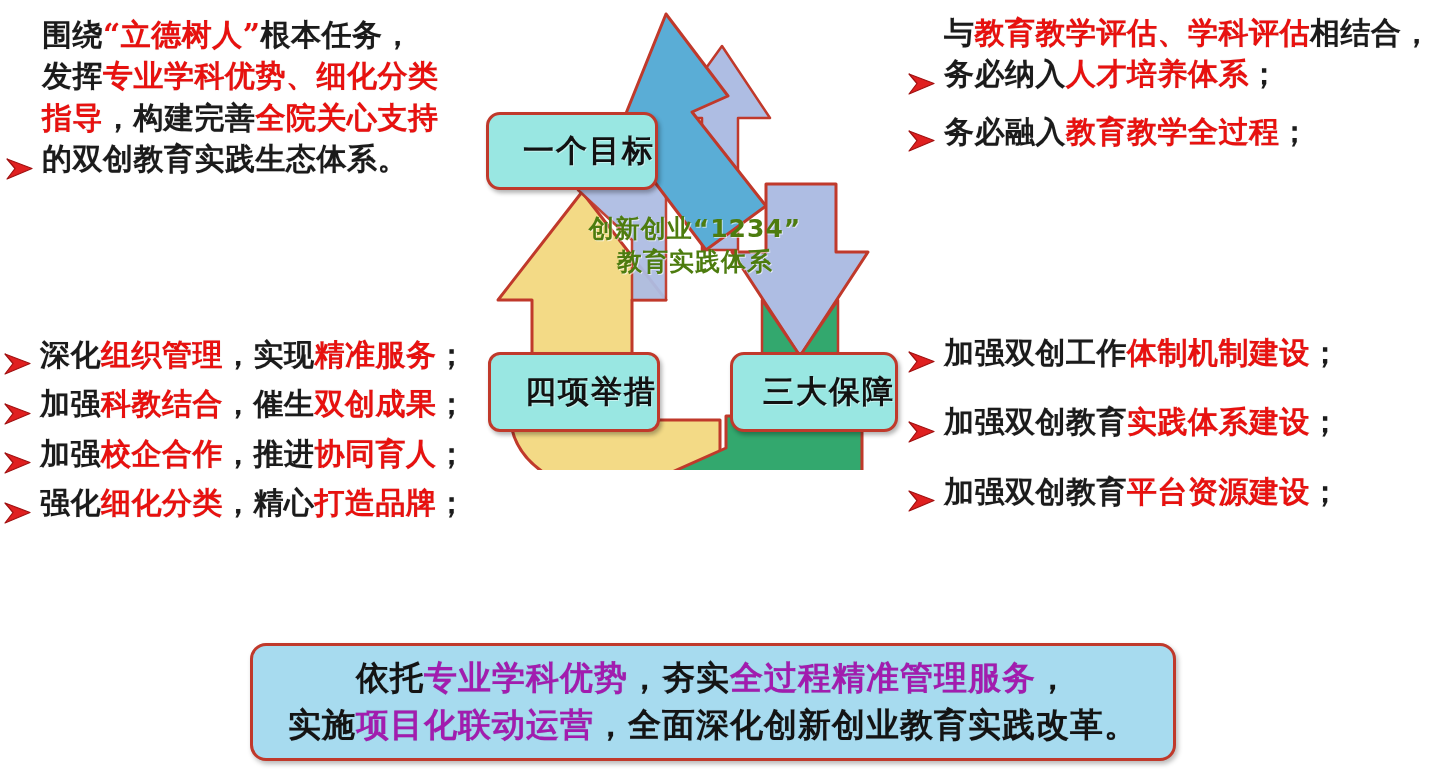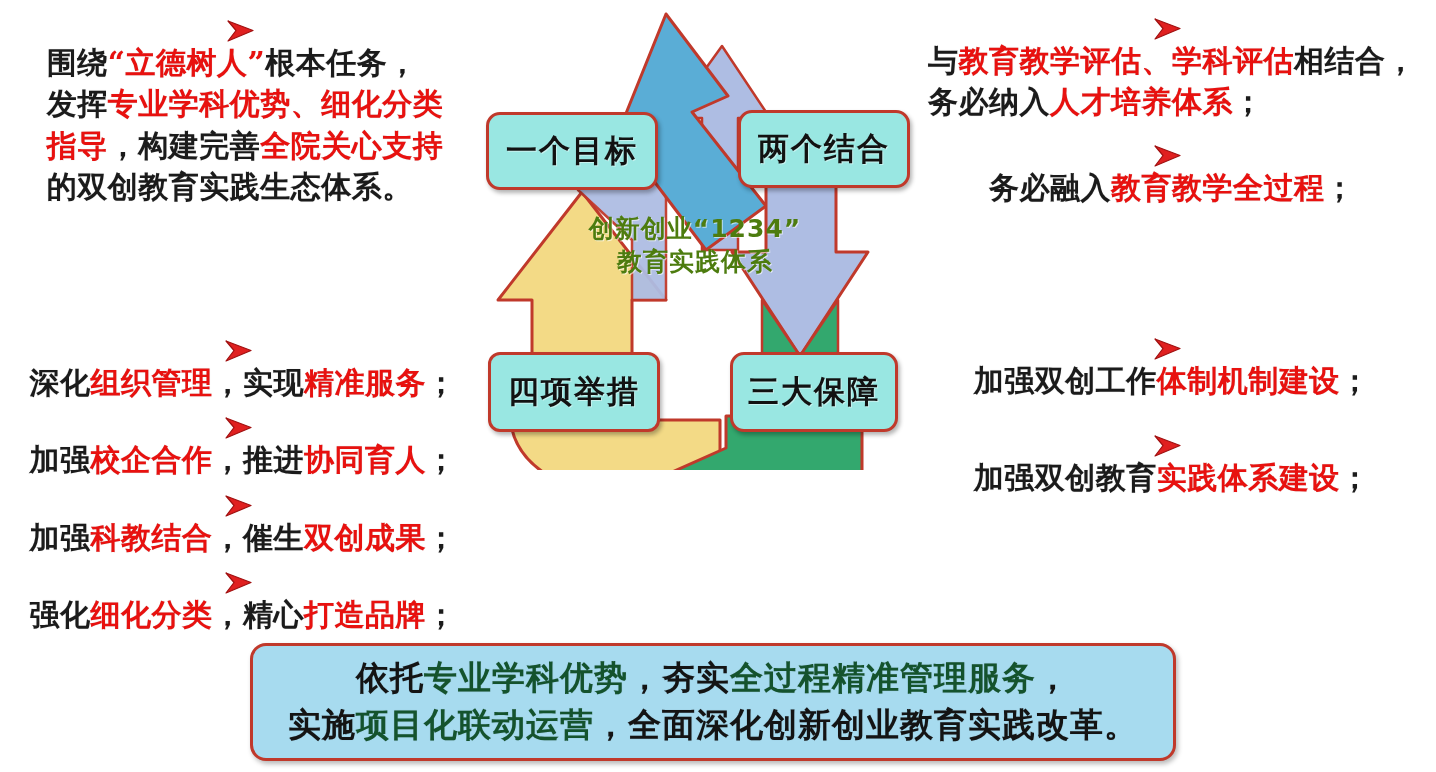--- a/index.html
+++ b/index.html
@@ -14,22 +14,21 @@
     overflow: hidden;
     font-family: "DejaVu Serif", "Liberation Serif", serif;
     color: #1a1a1a;
   }
 
   
   .bullet-block { position: absolute; }
 
   .bullet-row {
     display: flex;
-    align-items: center;
-    flex-direction: column;
+    align-items: flex-end;
   }
 
   .bullet-marker {
     flex: 0 0 auto;
     width: 30px;
     margin-right: 6px;
     padding-top: 6px;
     line-height: 1;
   }
   .bullet-marker svg { display: block; }
@@ -68,21 +67,21 @@
   #cycle svg { display: block; }
 
   .node-box {
     position: absolute;
     background: #99e7e2;
     border: 3px solid #c0392b;
     border-radius: 14px;
     box-shadow: 2px 3px 4px rgba(0,0,0,0.30);
     display: flex;
     align-items: center;
-    justify-content: center;
+    justify-content: flex-end;
     font-family: "DejaVu Sans", "Liberation Sans", sans-serif;
     font-weight: 700;
     font-size: 31px;
     letter-spacing: 2px;
     color: #121212;
     text-shadow: 1px 1px 0 rgba(255,255,255,0.45);
   }
   #node-goal      { left: 16px;  top: 112px; width: 166px; height: 72px; }
   #node-combine   { left: 268px; top: 110px; width: 166px; height: 72px; }
   #node-measures  { left: 18px;  top: 352px; width: 166px; height: 74px; border-radius: 12px; }
@@ -124,21 +123,21 @@
   #banner .ln {
     display: block;
     white-space: nowrap;
     font-size: 33px;
     line-height: 1.42;
     font-weight: 700;
     letter-spacing: 1px;
     color: #141414;
     text-shadow: 0 0 1px rgba(0,0,0,0.2);
   }
-  #banner .hl { color: #14532d; }
+  #banner .hl { color: #a21caf; }
 </style>
 </head>
 <body>
 
 <div class="bullet-block" id="tl-block">
     <div class="bullet-row">
       <span class="bullet-marker">
         <svg width="28" height="22" viewBox="0 0 28 22">
           <path d="M1 1 L26 10.5 L1 21 L9 10.5 Z" fill="#e02020" stroke="#a01010" stroke-width="1.2" stroke-linejoin="round"></path>
         </svg>
@@ -163,31 +162,31 @@
         <span class="ln"><span>深化</span><span class="hl">组织管理</span><span>，实现</span><span class="hl">精准服务</span><span>；</span></span>
       </span>
     </div>
     <div class="bullet-row">
       <span class="bullet-marker">
         <svg width="28" height="22" viewBox="0 0 28 22">
           <path d="M1 1 L26 10.5 L1 21 L9 10.5 Z" fill="#e02020" stroke="#a01010" stroke-width="1.2" stroke-linejoin="round"></path>
         </svg>
       </span>
       <span class="bullet-text">
+        <span class="ln"><span>加强</span><span class="hl">科教结合</span><span>，催生</span><span class="hl">双创成果</span><span>；</span></span>
+      </span>
+    </div>
+    <div class="bullet-row">
+      <span class="bullet-marker">
+        <svg width="28" height="22" viewBox="0 0 28 22">
+          <path d="M1 1 L26 10.5 L1 21 L9 10.5 Z" fill="#e02020" stroke="#a01010" stroke-width="1.2" stroke-linejoin="round"></path>
+        </svg>
+      </span>
+      <span class="bullet-text">
         <span class="ln"><span>加强</span><span class="hl">校企合作</span><span>，推进</span><span class="hl">协同育人</span><span>；</span></span>
-      </span>
-    </div>
-    <div class="bullet-row">
-      <span class="bullet-marker">
-        <svg width="28" height="22" viewBox="0 0 28 22">
-          <path d="M1 1 L26 10.5 L1 21 L9 10.5 Z" fill="#e02020" stroke="#a01010" stroke-width="1.2" stroke-linejoin="round"></path>
-        </svg>
-      </span>
-      <span class="bullet-text">
-        <span class="ln"><span>加强</span><span class="hl">科教结合</span><span>，催生</span><span class="hl">双创成果</span><span>；</span></span>
       </span>
     </div>
     <div class="bullet-row">
       <span class="bullet-marker">
         <svg width="28" height="22" viewBox="0 0 28 22">
           <path d="M1 1 L26 10.5 L1 21 L9 10.5 Z" fill="#e02020" stroke="#a01010" stroke-width="1.2" stroke-linejoin="round"></path>
         </svg>
       </span>
       <span class="bullet-text">
         <span class="ln"><span>强化</span><span class="hl">细化分类</span><span>，精心</span><span class="hl">打造品牌</span><span>；</span></span>
@@ -233,20 +232,30 @@
     <div class="bullet-row">
       <span class="bullet-marker">
         <svg width="28" height="22" viewBox="0 0 28 22">
           <path d="M1 1 L26 10.5 L1 21 L9 10.5 Z" fill="#e02020" stroke="#a01010" stroke-width="1.2" stroke-linejoin="round"></path>
         </svg>
       </span>
       <span class="bullet-text">
         <span class="ln"><span>加强双创教育</span><span class="hl">实践体系建设</span><span>；</span></span>
       </span>
     </div>
+    <div class="bullet-row">
+      <span class="bullet-marker">
+        <svg width="28" height="22" viewBox="0 0 28 22">
+          <path d="M1 1 L26 10.5 L1 21 L9 10.5 Z" fill="#e02020" stroke="#a01010" stroke-width="1.2" stroke-linejoin="round"></path>
+        </svg>
+      </span>
+      <span class="bullet-text">
+        <span class="ln"><span>加强双创教育</span><span class="hl">平台资源建设</span><span>；</span></span>
+      </span>
+    </div>
   </div>
 
 <div id="cycle">
 
   <svg width="450" height="470" viewBox="0 0 450 470">
 
     <path d="M 62 368 L 62 300 L 28 300 L 112 192 L 196 300 L 162 300 L 162 368 Z" fill="#f3da86" stroke="#c0392b" stroke-width="3" stroke-linejoin="round"></path>
 
     <path d="M 108 190 L 150 140 L 196 186 L 196 300 L 162 300 L 162 240 Z" fill="#aebde3" stroke="#c0392b" stroke-width="2.5" stroke-linejoin="round" opacity="0.95"></path>
 
@@ -258,23 +267,20 @@
 
     <path d="M 292 300 L 330 356 L 368 300 L 368 370 L 292 370 Z" fill="#33a86e" stroke="#c0392b" stroke-width="2.5" stroke-linejoin="round"></path>
 
     <path d="M 40 412 C 40 468 100 498 172 498 L 250 498 L 250 420 L 172 420 C 110 420 76 412 40 412 Z" fill="#f3da86" stroke="#c0392b" stroke-width="3" stroke-linejoin="round"></path>
 
     <path d="M 256 416 L 256 448 L 144 498 L 256 552 L 256 586 L 392 586 L 392 416 Z" fill="#33a86e" stroke="#c0392b" stroke-width="3" stroke-linejoin="round"></path>
   </svg>
 
   <div class="node-box" id="node-goal">
     <span>一个目标</span>
-  </div>
-  <div class="node-box" id="node-combine">
-    <span>两个结合</span>
   </div>
   <div class="node-box" id="node-measures">
     <span>四项举措</span>
   </div>
   <div class="node-box" id="node-guarantee">
     <span>三大保障</span>
   </div>
 
   <div id="cycle-center-label">
     <span class="ln">创新创业“1234”</span>

